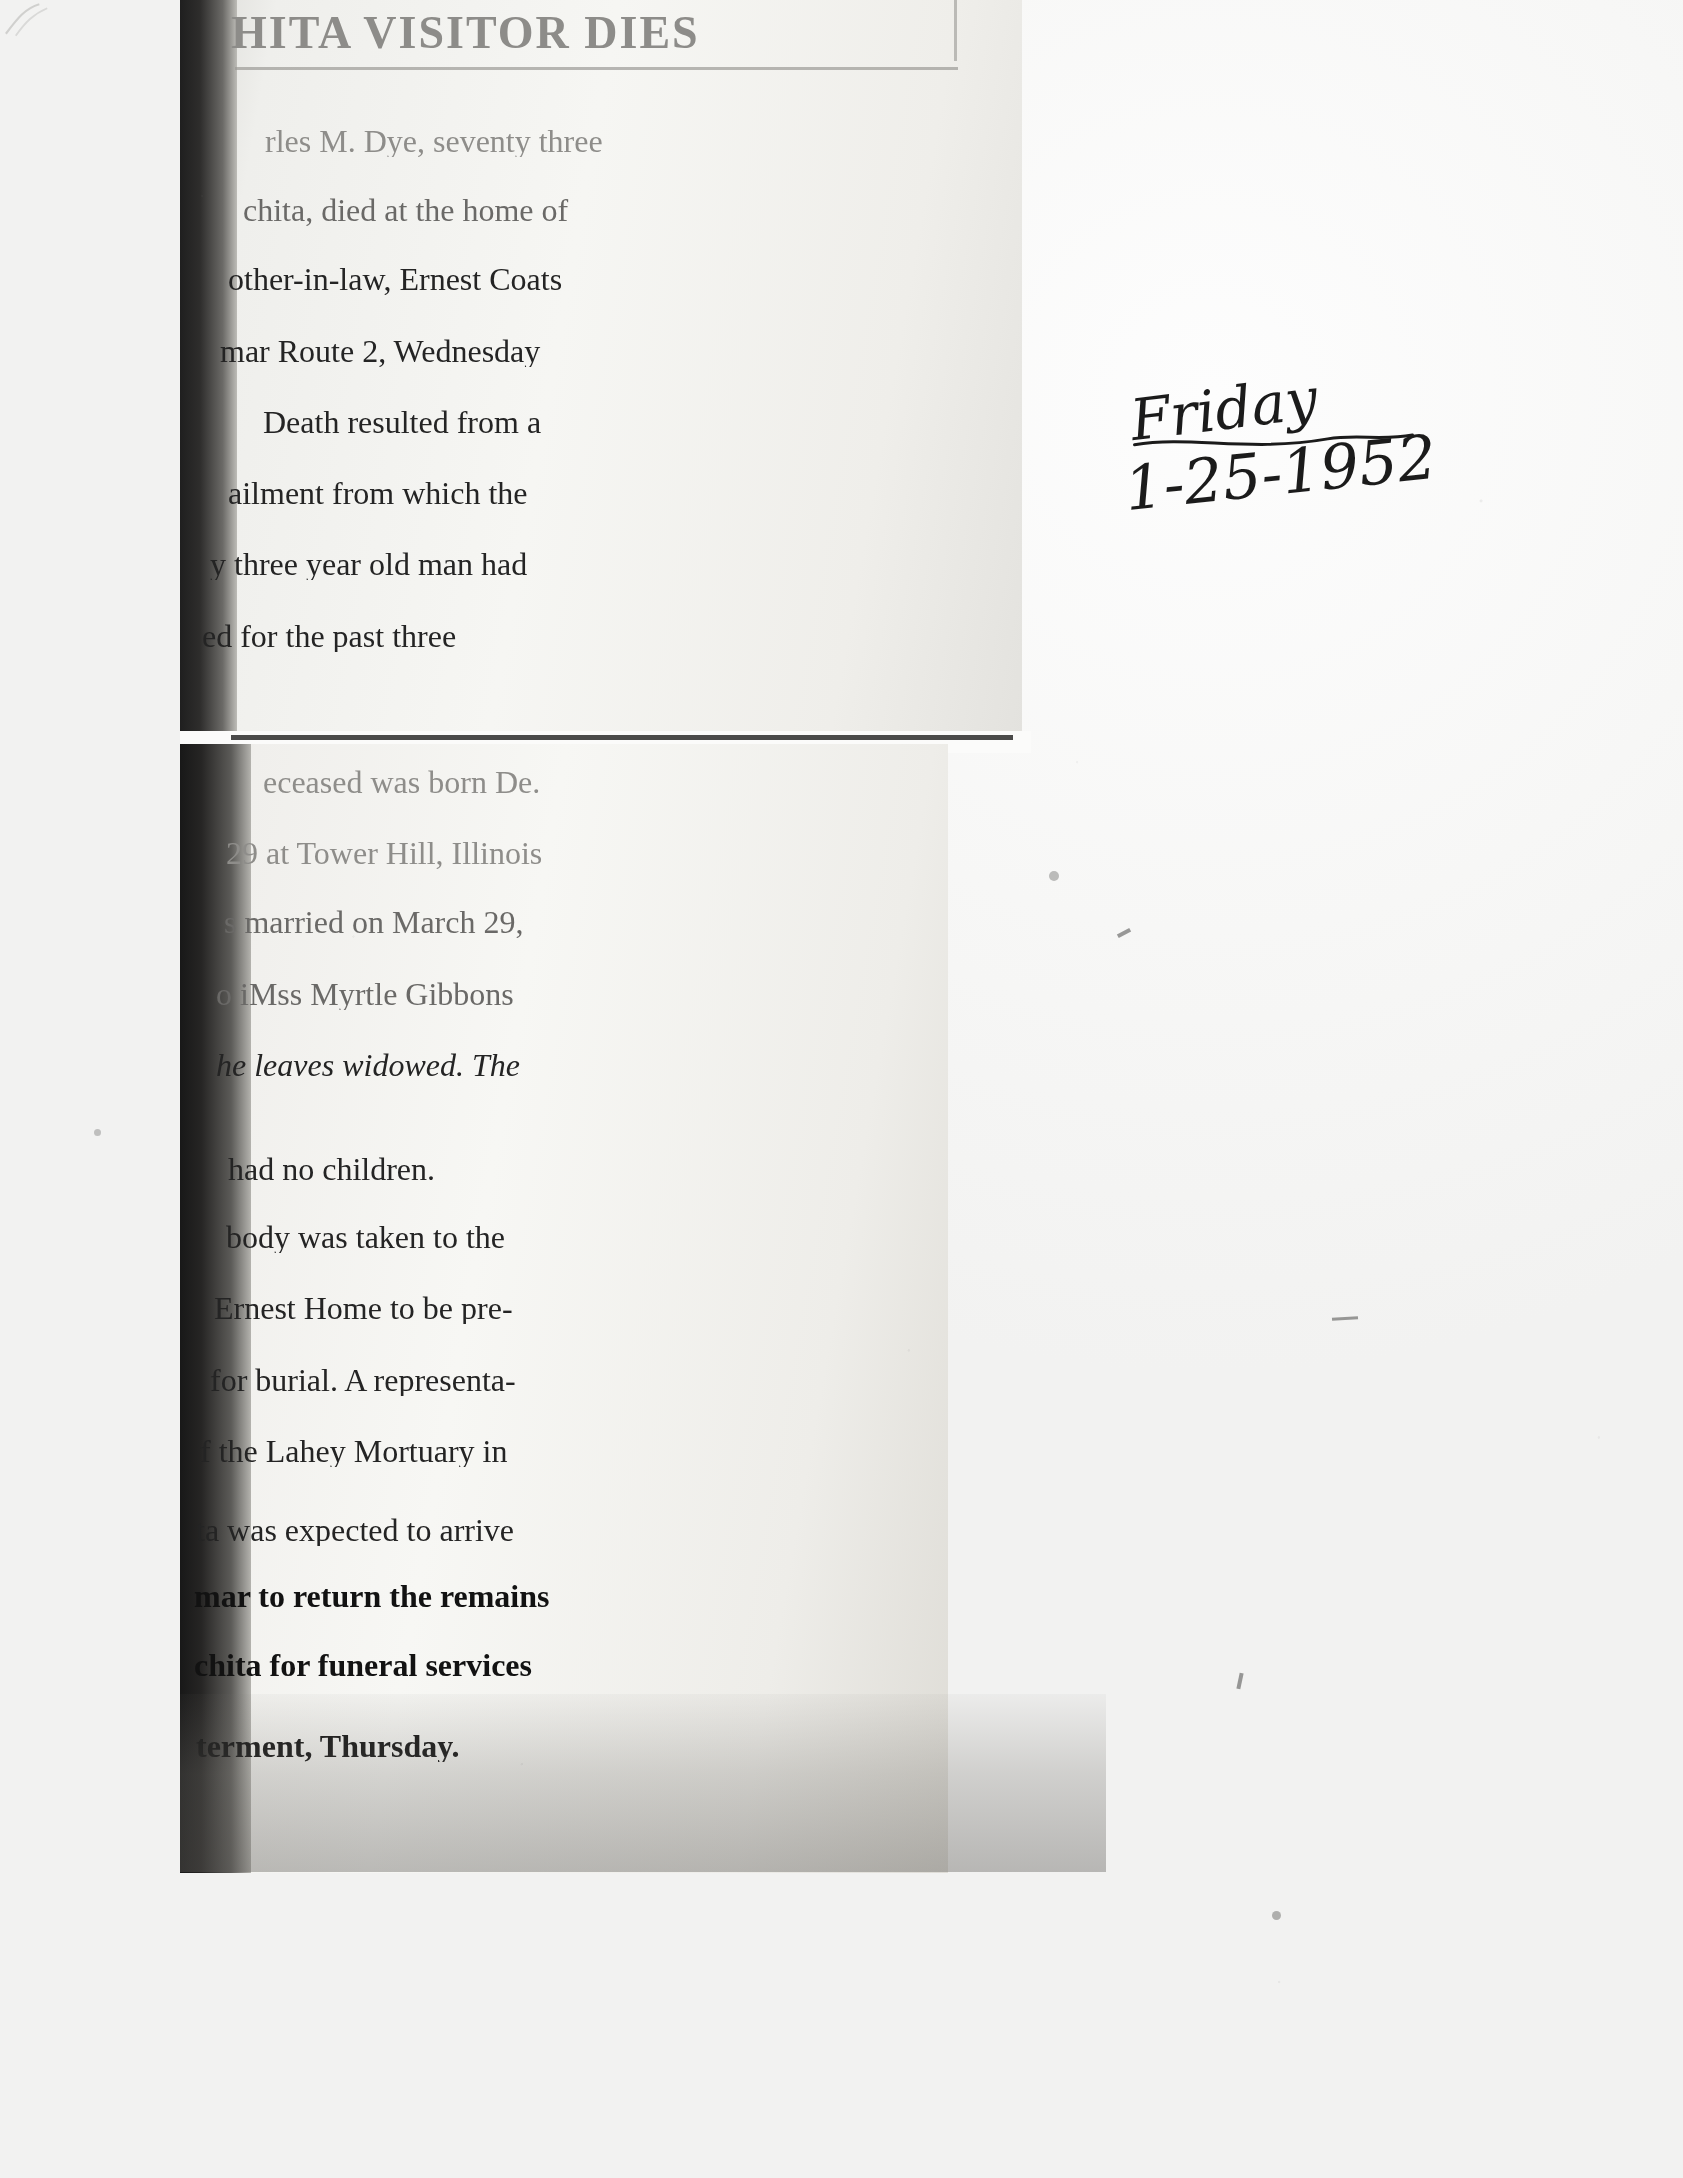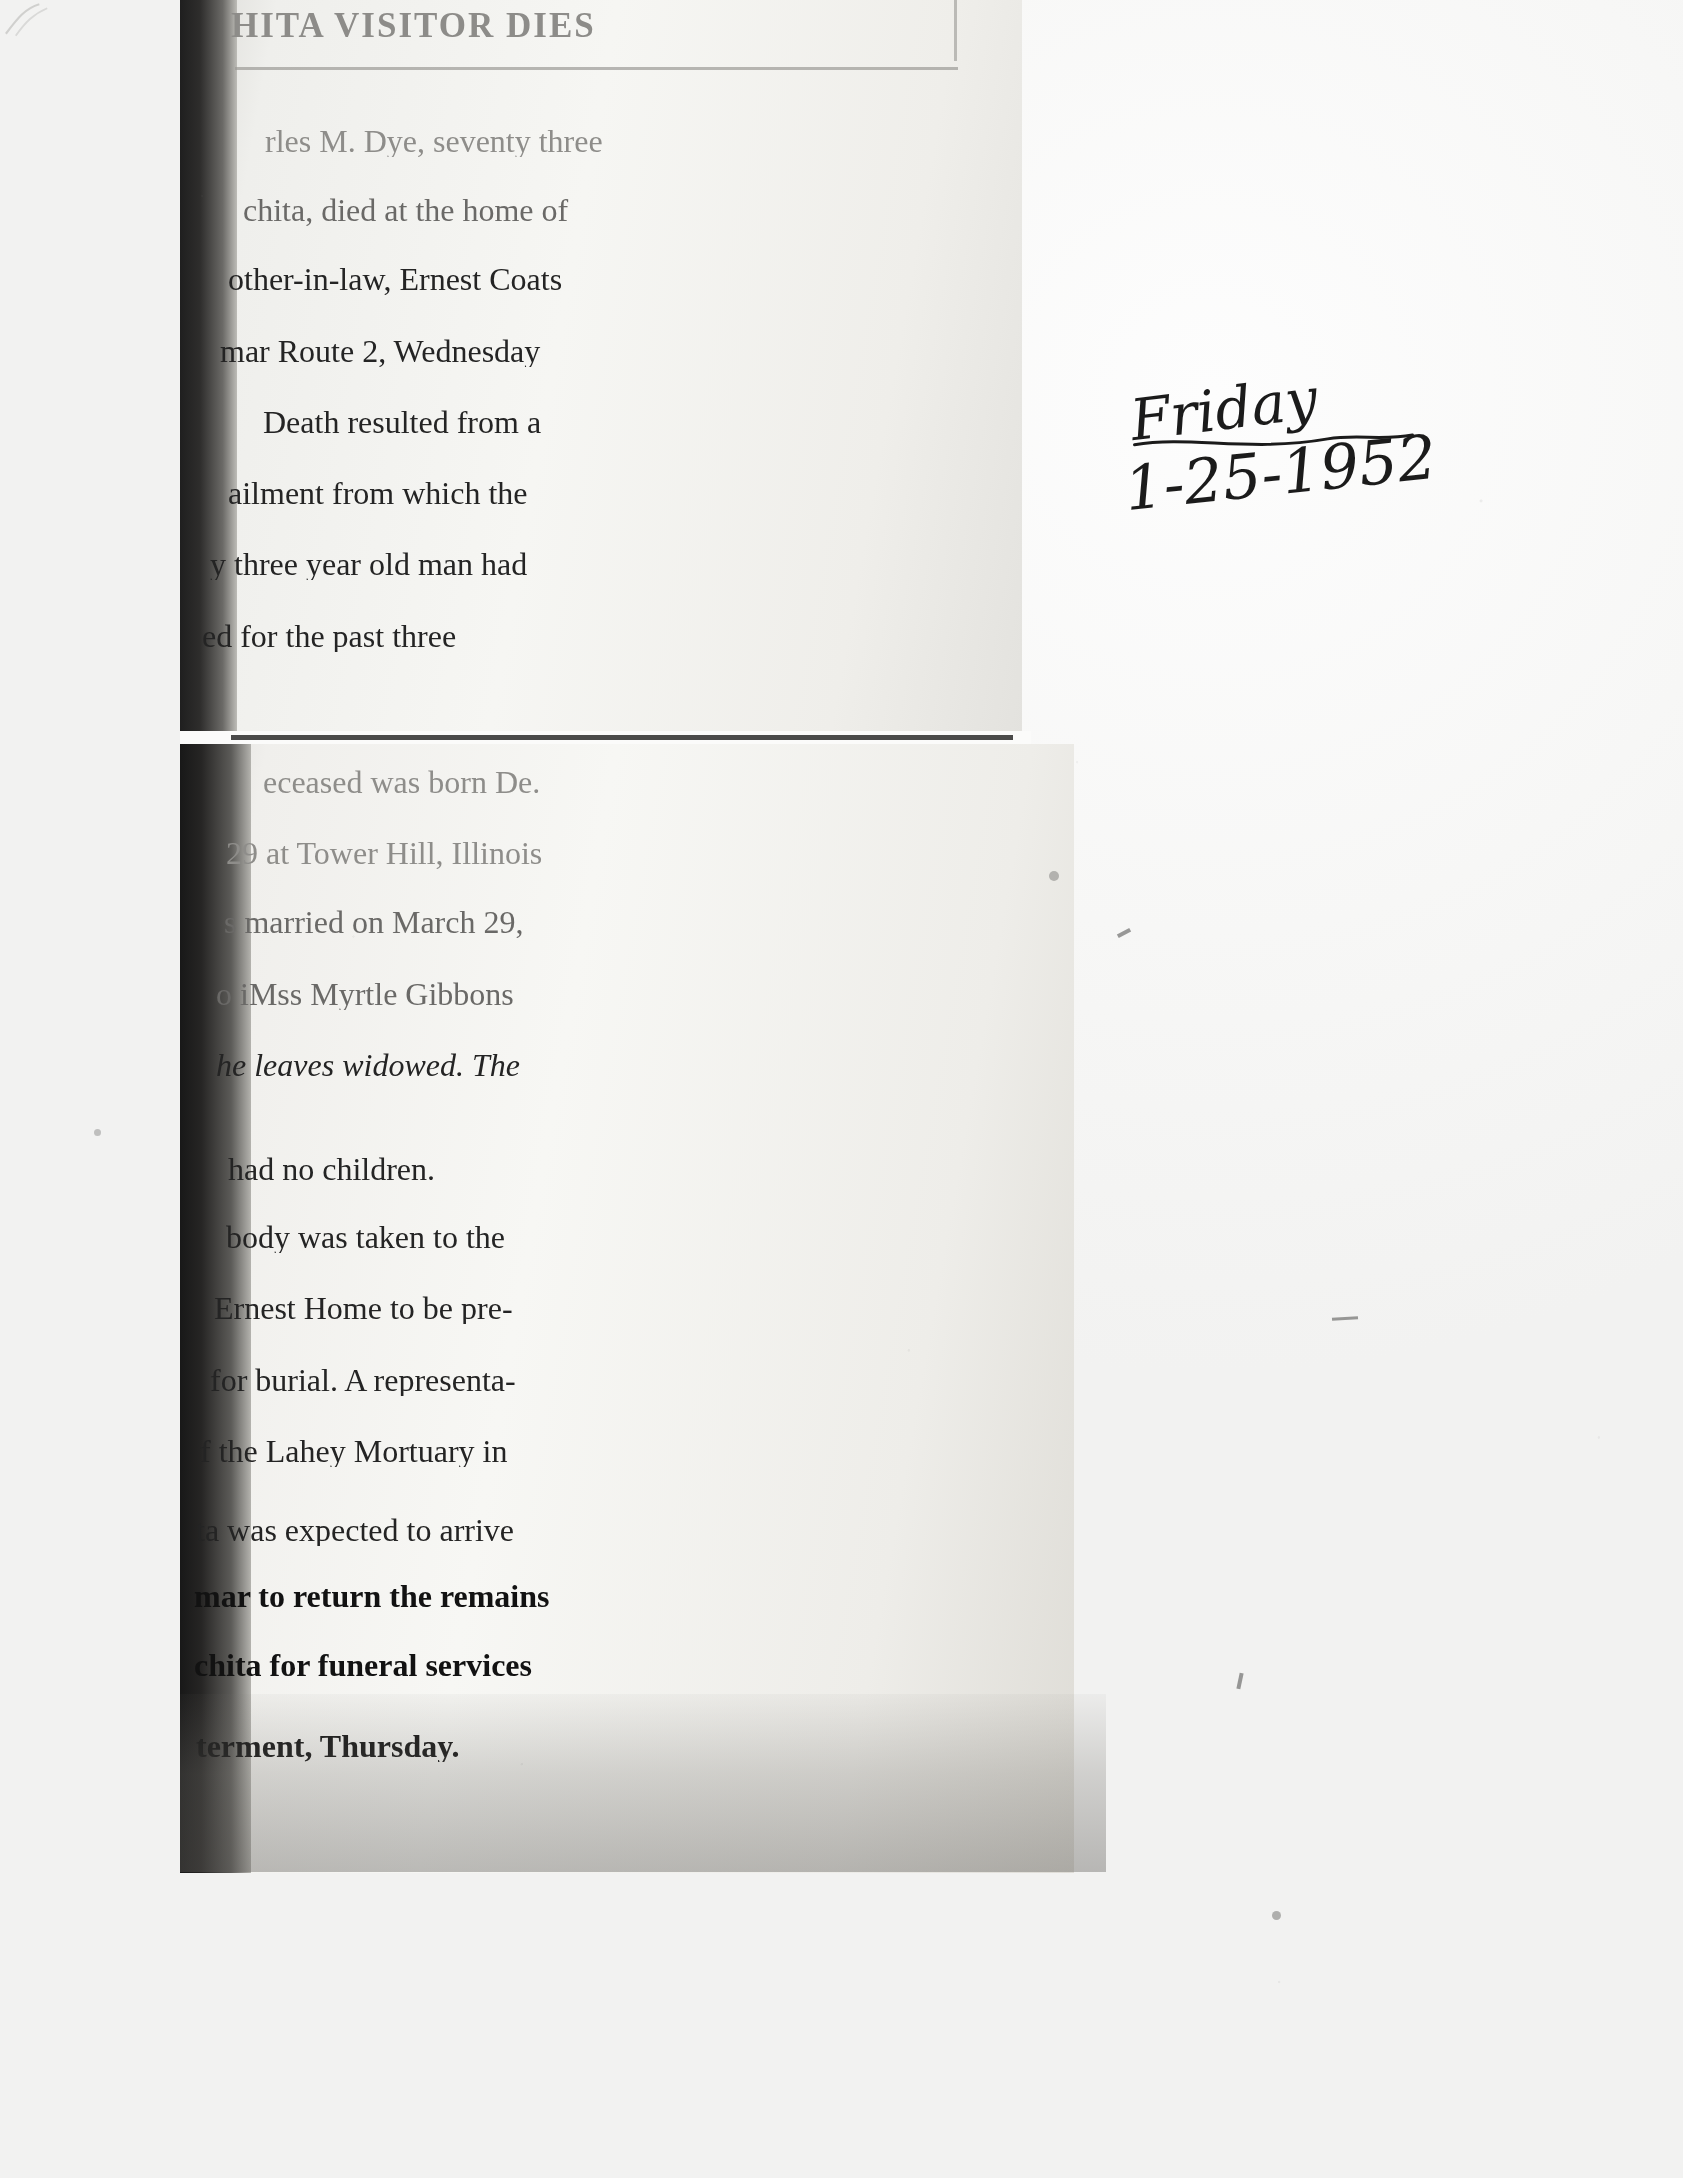--- a/index.html
+++ b/index.html
@@ -61,21 +61,21 @@
     top: 0px;
     width: 842px;
     height: 747px;
     background:
       linear-gradient(100deg, #d9d8d4 0%, #efefec 10%, #f6f6f3 45%, #efeeea 80%, #e3e2de 100%);
   }
   
   #clip-bottom {
     left: 0px;
     top: 744px;
-    width: 894px;
+    width: 768px;
     height: 1129px;
     background:
       linear-gradient(100deg, #dcdbd7 0%, #f0efec 8%, #f7f7f4 40%, #eeede9 78%, #dedcd6 100%);
   }
   
   .spine {
     position: absolute;
     left: 0px;
     top: 0px;
     width: 57px;
@@ -117,21 +117,21 @@
   }
 
   
   .headline {
     position: absolute;
     left: 51px;
     top: 6px;
     width: 792px;
     font-family: "Liberation Serif", serif;
     font-weight: 700;
-    font-size: 35px;
+    font-size: 46px;
     letter-spacing: 2px;
     color: #8d8c89;
     white-space: nowrap;
     overflow: hidden;
   }
   .headline-rule {
     position: absolute;
     left: 55px;
     top: 67px;
     width: 723px;

